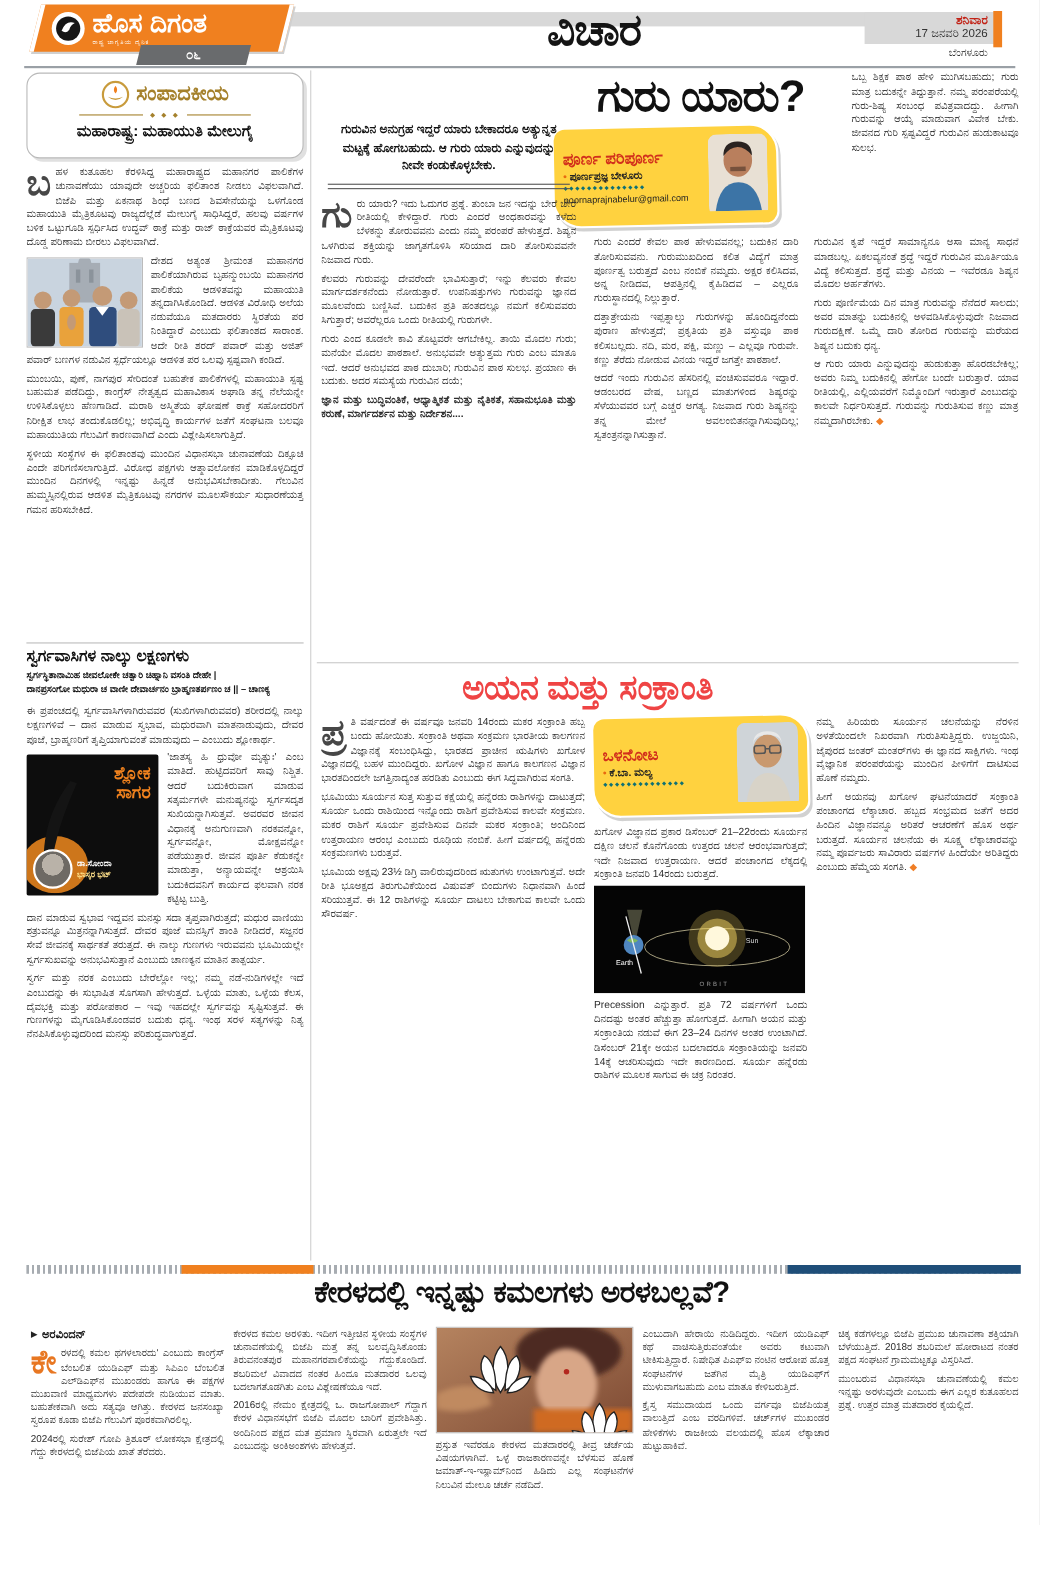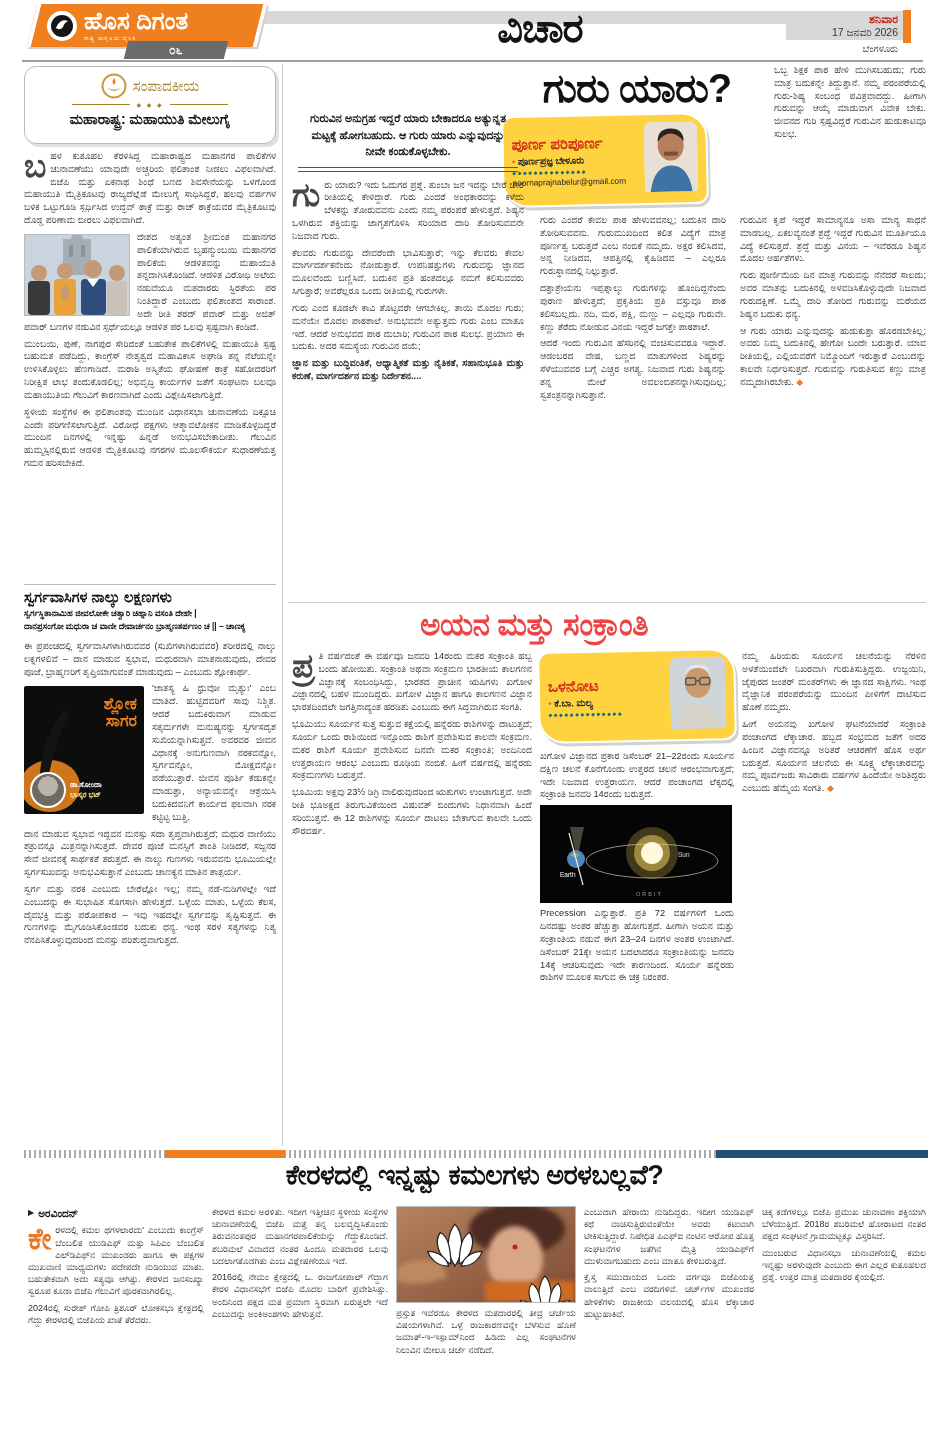--- a/index.html
+++ b/index.html
@@ -21,21 +21,21 @@
   .pagenum-skew{background:#696b6d;transform:skewX(-14deg);display:flex;align-items:center;justify-content:center;}
   .pagenum{transform:skewX(14deg);color:#fff;font-size:12px;font-weight:700;}
   .section-title{font-size:40px;font-weight:800;color:#141414;text-align:center;letter-spacing:-1px;}
   .day-red{color:#c22317;font-weight:800;font-size:11px;text-align:right;}
   .date-line{color:#333;font-size:10.5px;text-align:right;}
   .city-line{color:#333;font-size:9.5px;text-align:right;}
   .rule-h{background:#9aa0a6;}
   
   .ed-box{border:1.5px solid #b9b9b9;border-radius:12px;box-shadow:3px 3px 0 #e0e0e0;background:#fff;padding:6px 8px;box-sizing:border-box;}
   .ed-head{display:flex;align-items:center;justify-content:center;gap:6px;}
-  .ed-title{font-size:15px;font-weight:400;color:#a5812c;}
+  .ed-title{font-size:19px;font-weight:700;color:#a5812c;}
   .ed-div{display:flex;align-items:center;justify-content:center;gap:6px;margin:2px 0;}
   .ed-div .ln{height:1px;background:#a5812c;width:58px;}
   .ed-div .dots{color:#a5812c;font-size:6px;letter-spacing:2px;}
   .ed-headline{font-size:14px;font-weight:800;color:#101010;text-align:center;margin-top:3px;}
   .ed-photo{float:left;width:106px;height:82px;margin:3px 7px 2px 0;border:1px solid #bbb;box-sizing:border-box;}
   .dc{float:left;font-size:33px;line-height:0.8;font-weight:700;color:#474747;padding:3px 4px 0 0;}
   
   .sh-heading{font-size:14.5px;font-weight:800;color:#111;}
   .sh-verse{font-size:8.4px;font-weight:700;line-height:1.55;color:#111;}
   .sloka-box{float:left;width:120px;height:128px;margin:4px 8px 2px 0;background:#0d0d0d;position:relative;overflow:hidden;border-radius:2px;}
@@ -153,21 +153,21 @@
     <p>ಸ್ಥಳೀಯ ಸಂಸ್ಥೆಗಳ ಈ ಫಲಿತಾಂಶವು ಮುಂದಿನ ವಿಧಾನಸಭಾ ಚುನಾವಣೆಯ ದಿಕ್ಸೂಚಿ ಎಂದೇ ಪರಿಗಣಿಸಲಾಗುತ್ತಿದೆ. ವಿರೋಧ ಪಕ್ಷಗಳು ಆತ್ಮಾವಲೋಕನ ಮಾಡಿಕೊಳ್ಳದಿದ್ದರೆ ಮುಂದಿನ ದಿನಗಳಲ್ಲಿ ಇನ್ನಷ್ಟು ಹಿನ್ನಡೆ ಅನುಭವಿಸಬೇಕಾದೀತು. ಗೆಲುವಿನ ಹುಮ್ಮಸ್ಸಿನಲ್ಲಿರುವ ಆಡಳಿತ ಮೈತ್ರಿಕೂಟವು ನಗರಗಳ ಮೂಲಸೌಕರ್ಯ ಸುಧಾರಣೆಯತ್ತ ಗಮನ ಹರಿಸಬೇಕಿದೆ.</p>
   </div>
 
   <div class="abs" style="left:24px;top:584px;width:252px;height:1px;background:#bbb;"></div>
   <div class="abs sh-heading" style="left:24px;top:589px;width:252px;">ಸ್ವರ್ಗವಾಸಿಗಳ ನಾಲ್ಕು ಲಕ್ಷಣಗಳು</div>
   <div class="abs sh-verse" style="left:24px;top:607px;width:252px;">
     <div>ಸ್ವರ್ಗಸ್ಥಿತಾನಾಮಿಹ ಜೀವಲೋಕೇ ಚತ್ವಾರಿ ಚಿಹ್ನಾನಿ ವಸಂತಿ ದೇಹೇ |</div>
     <div>ದಾನಪ್ರಸಂಗೋ ಮಧುರಾ ಚ ವಾಣೀ ದೇವಾರ್ಚನಂ ಬ್ರಾಹ್ಮಣತರ್ಪಣಂ ಚ || – ಚಾಣಕ್ಯ</div>
   </div>
   <div class="abs colbox just body-txt" style="left:24px;top:640px;width:252px;height:505px;">
-    <p>ಈ ಪ್ರಪಂಚದಲ್ಲಿ ಸ್ವರ್ಗವಾಸಿಗಳಾಗಿರುವವರ (ಸುಖಿಗಳಾಗಿರುವವರ) ಶರೀರದಲ್ಲಿ ನಾಲ್ಕು ಲಕ್ನಗಳಲಿವೆ – ದಾನ ಮಾಡುವ ಸ್ವಭಾವ, ಮಧುರವಾಗಿ ಮಾತನಾಡುವುದು, ದೇವರ ಪೂಜೆ, ಬ್ರಾಹ್ಮಣರಿಗೆ ತೃಪ್ತಿಯಾಗುವಂತೆ ಮಾಡುವುದು – ಎಂಬುದು ಶ್ಲೋಕಾರ್ಥ.</p>
+    <p>ಈ ಪ್ರಪಂಚದಲ್ಲಿ ಸ್ವರ್ಗವಾಸಿಗಳಾಗಿರುವವರ (ಸುಖಿಗಳಾಗಿರುವವರ) ಶರೀರದಲ್ಲಿ ನಾಲ್ಕು ಲಕ್ಷಣಗಳಿವೆ – ದಾನ ಮಾಡುವ ಸ್ವಭಾವ, ಮಧುರವಾಗಿ ಮಾತನಾಡುವುದು, ದೇವರ ಪೂಜೆ, ಬ್ರಾಹ್ಮಣರಿಗೆ ತೃಪ್ತಿಯಾಗುವಂತೆ ಮಾಡುವುದು – ಎಂಬುದು ಶ್ಲೋಕಾರ್ಥ.</p>
     <div class="sloka-box">
       <svg class="abs" style="left:0;top:22px;" width="66" height="104" viewBox="0 0 66 104">
         <ellipse cx="26" cy="78" rx="30" ry="26" fill="#f08a1e" opacity="0.85"></ellipse>
         <path d="M40,2 C22,26 14,52 16,84 L22,84 C26,52 36,26 46,4 Z" fill="#141414"></path>
         <rect x="10" y="74" width="28" height="18" rx="3" fill="#1c1c1c" stroke="#f08a1e" stroke-width="0.8"></rect>
       </svg>
       <div class="sloka-title">
         <div>ಶ್ಲೋಕ</div>
         <div>ಸಾಗರ</div>
       </div>

